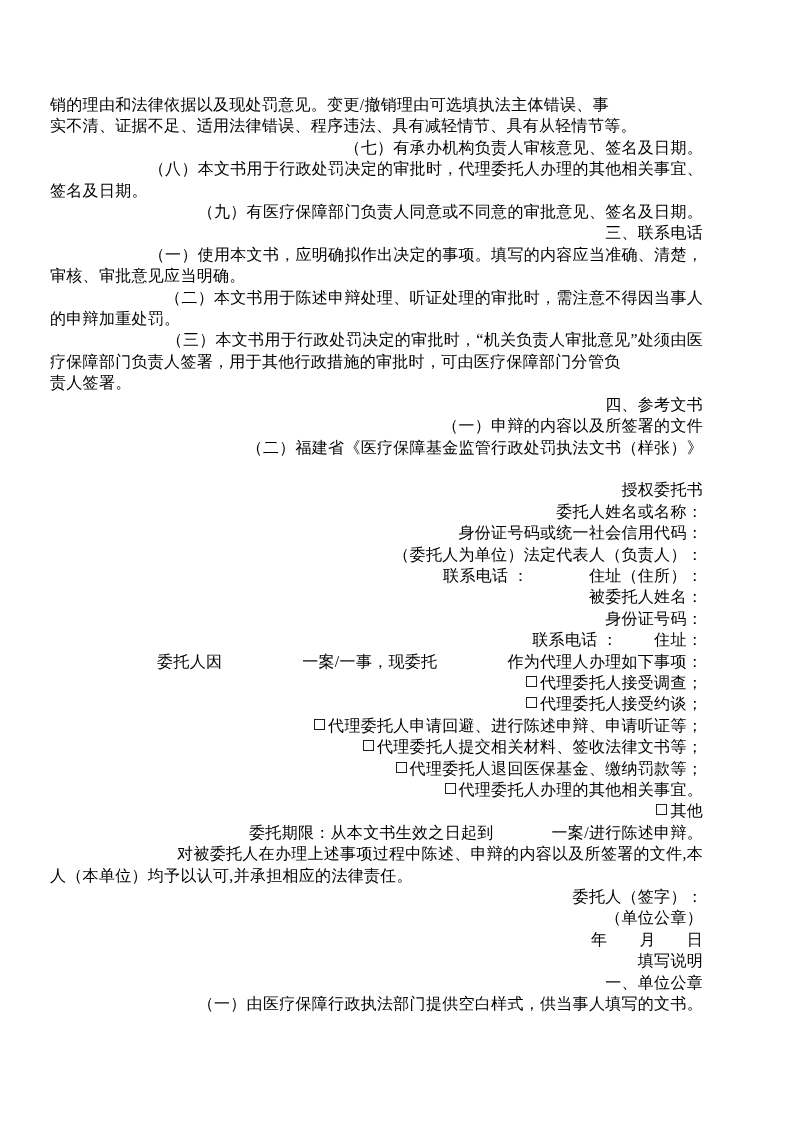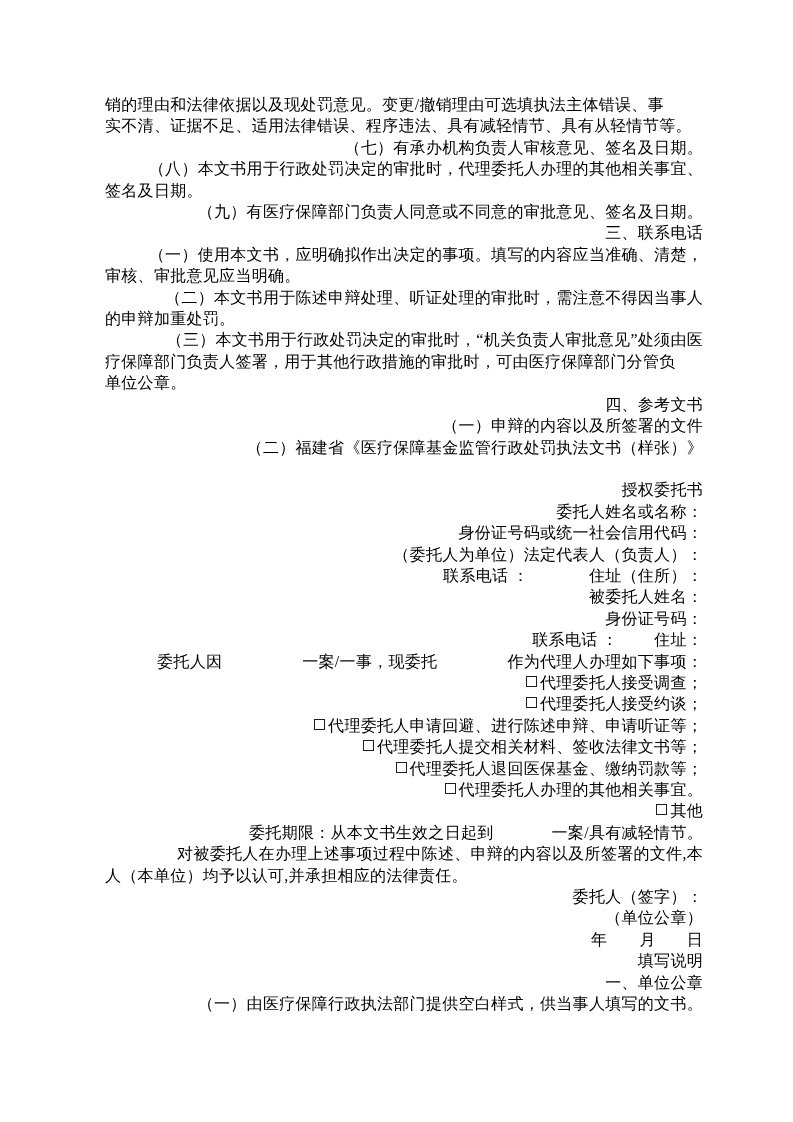--- a/index.html
+++ b/index.html
@@ -10,21 +10,21 @@
   body {
     width: 793px;
     height: 1122px;
     overflow: hidden;
   }
   .page {
     box-sizing: border-box;
     width: 793px;
     height: 1122px;
     background: #ffffff;
-    padding: 94px 90px 0 105px;
+    padding: 94px 90px 0 50px;
   }
   .line {
     font-family: "Liberation Serif", "DejaVu Serif", serif;
     font-size: 16px;
     line-height: 21.4px;
     letter-spacing: 0.3px;
     color: #000000;
     white-space: pre;
   }
   .line.indent {
@@ -54,42 +54,42 @@
     <div class="line indent"><span>（八）本文书用于行政处罚决定的审批时，代理委托人办理的其他相关事宜、</span></div>
     <div class="line"><span>签名及日期。</span></div>
     <div class="line indent"><span>（九）有医疗保障部门负责人同意或不同意的审批意见、签名及日期。</span></div>
     <div class="line indent"><span>三、联系电话</span></div>
     <div class="line indent"><span>（一）使用本文书，应明确拟作出决定的事项。填写的内容应当准确、清楚，</span></div>
     <div class="line"><span>审核、审批意见应当明确。</span></div>
     <div class="line indent"><span>（二）本文书用于陈述申辩处理、听证处理的审批时，需注意不得因当事人</span></div>
     <div class="line"><span>的申辩加重处罚。</span></div>
     <div class="line indent"><span>（三）本文书用于行政处罚决定的审批时，“机关负责人审批意见”处须由医</span></div>
     <div class="line"><span>疗保障部门负责人签署，用于其他行政措施的审批时，可由医疗保障部门分管负</span></div>
-    <div class="line"><span>单位公章。</span></div>
+    <div class="line"><span>责人签署。</span></div>
     <div class="line indent"><span>四、参考文书</span></div>
     <div class="line indent"><span>（一）申辩的内容以及所签署的文件</span></div>
     <div class="line indent"><span>（二）福建省《医疗保障基金监管行政处罚执法文书（样张）》</span></div>
     <div class="line">&nbsp;</div>
     <div class="line indent"><span>授权委托书</span></div>
     <div class="line indent"><span>委托人姓名或名称：</span></div>
     <div class="line indent"><span>身份证号码或统一社会信用代码：</span></div>
     <div class="line indent"><span>（委托人为单位）法定代表人（负责人）：</span></div>
     <div class="line indent"><span>联系电话 ：</span><span class="gap" style="width: 60px;"></span><span>住址（住所）：</span></div>
     <div class="line indent"><span>被委托人姓名：</span></div>
     <div class="line indent"><span>身份证号码：</span></div>
     <div class="line indent"><span>联系电话 ：</span><span class="gap" style="width: 36px;"></span><span>住址：</span></div>
     <div class="line indent"><span>委托人因</span><span class="gap" style="width: 80px;"></span><span>一案/一事，现委托</span><span class="gap" style="width: 70px;"></span><span>作为代理人办理如下事项：</span></div>
     <div class="line indent"><span class="checkbox"></span><span>代理委托人接受调查；</span></div>
     <div class="line indent"><span class="checkbox"></span><span>代理委托人接受约谈；</span></div>
     <div class="line indent"><span class="checkbox"></span><span>代理委托人申请回避、进行陈述申辩、申请听证等；</span></div>
     <div class="line indent"><span class="checkbox"></span><span>代理委托人提交相关材料、签收法律文书等；</span></div>
     <div class="line indent"><span class="checkbox"></span><span>代理委托人退回医保基金、缴纳罚款等；</span></div>
     <div class="line indent"><span class="checkbox"></span><span>代理委托人办理的其他相关事宜。</span></div>
     <div class="line indent"><span class="checkbox"></span><span>其他</span></div>
-    <div class="line indent"><span>委托期限：从本文书生效之日起到</span><span class="gap" style="width: 58px;"></span><span>一案/具有减轻情节。</span></div>
+    <div class="line indent"><span>委托期限：从本文书生效之日起到</span><span class="gap" style="width: 58px;"></span><span>一案/进行陈述申辩。</span></div>
     <div class="line indent"><span>对被委托人在办理上述事项过程中陈述、申辩的内容以及所签署的文件,本</span></div>
     <div class="line"><span>人（本单位）均予以认可,并承担相应的法律责任。</span></div>
     <div class="line indent"><span>委托人（签字）：</span></div>
     <div class="line indent"><span>（单位公章）</span></div>
     <div class="line indent"><span>年</span><span class="gap" style="width: 32px;"></span><span>月</span><span class="gap" style="width: 31px;"></span><span>日</span></div>
     <div class="line indent"><span>填写说明</span></div>
     <div class="line indent"><span>一、单位公章</span></div>
     <div class="line indent"><span>（一）由医疗保障行政执法部门提供空白样式，供当事人填写的文书。</span></div>
   </div>
 

